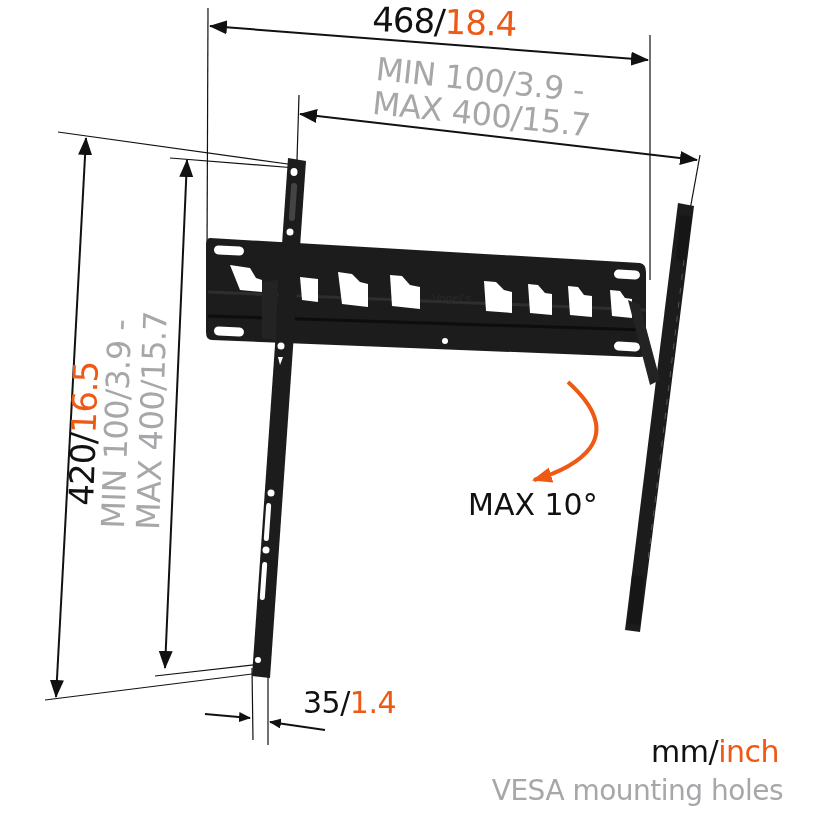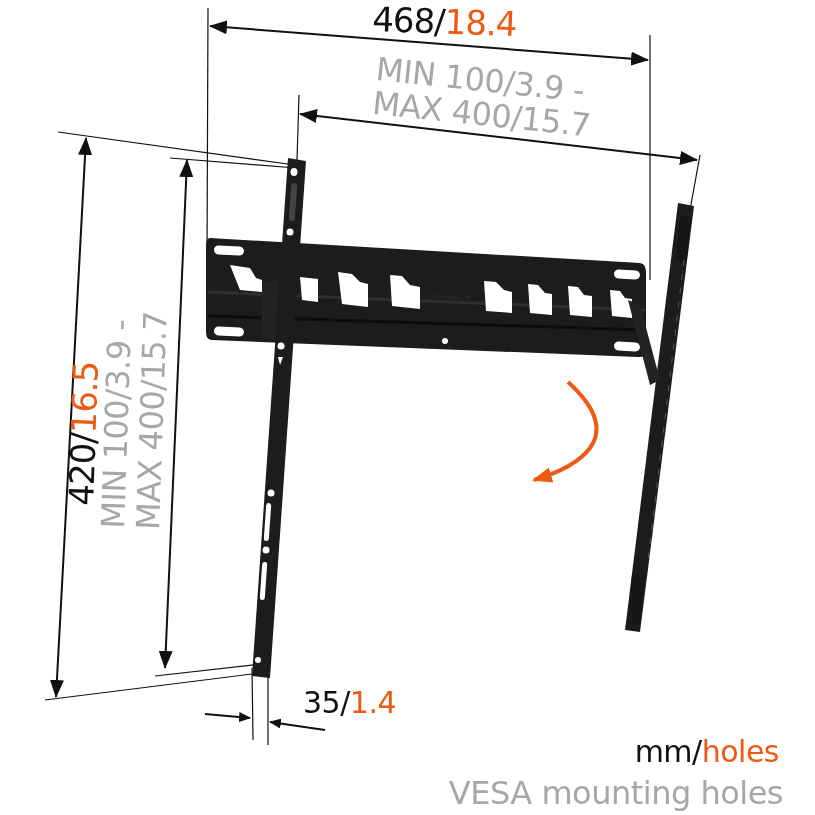--- a/index.html
+++ b/index.html
@@ -10,21 +10,21 @@
   .dark { color: #111111; }
   .orange { color: #ee5a14; }
   .gray { color: #a7a7aa; }
   #dim-top { left: 373px; top: 2px; font-size: 34px; transform: rotate(2deg); transform-origin: left top; letter-spacing: -1px; }
   #vesa-h { left: 378px; top: 52px; font-size: 32px; line-height: 34px; transform: rotate(6deg); transform-origin: left top; letter-spacing: -0.5px; }
   #dim-left { left: 64px; top: 505px; font-size: 34px; transform: rotate(-88deg); transform-origin: left top; letter-spacing: -1px; }
   #vesa-v { left: 96px; top: 528px; font-size: 32px; line-height: 35px; transform: rotate(-88deg); transform-origin: left top; letter-spacing: -0.5px; }
   #dim-depth { left: 303px; top: 688px; font-size: 30px; letter-spacing: -0.5px; }
   #tilt { left: 468px; top: 490px; font-size: 30px; letter-spacing: 0px; }
   #units { right: 36px; top: 737px; font-size: 30px; letter-spacing: -0.5px; }
-  #legend { right: 32px; top: 777px; font-size: 32px; letter-spacing: -0.5px; }
+  #legend { right: 32px; top: 777px; font-size: 28px; letter-spacing: -0.5px; }
 </style>
 </head>
 <body>
 
 <div id="stage">
 
   <svg width="815" height="815" viewBox="0 0 815 815" style="position:absolute;left:0;top:0">
     <defs>
       <marker id="ah" viewBox="0 0 12 10" refX="11" refY="5" markerWidth="12" markerHeight="10" markerUnits="userSpaceOnUse" orient="auto-start-reverse">
         <path d="M0,0 L12,5 L0,10 z" fill="#111"></path>
@@ -125,19 +125,20 @@
 
   <div id="vesa-v" class="lbl gray">
     <div>MIN 100/3.9 -</div>
     <div>MAX 400/15.7</div>
   </div>
 
   <div id="dim-depth" class="lbl">
     <span class="dark">35</span><span class="dark">/</span><span class="orange">1.4</span>
   </div>
 
+  <div id="tilt" class="lbl dark">MAX 10°</div>
 
   <div id="units" class="lbl">
-    <span class="dark">mm</span><span class="dark">/</span><span class="orange">holes</span>
+    <span class="dark">mm</span><span class="dark">/</span><span class="orange">inch</span>
   </div>
 
   <div id="legend" class="lbl gray">VESA mounting holes</div>
 </div>
 
 </body></html>

